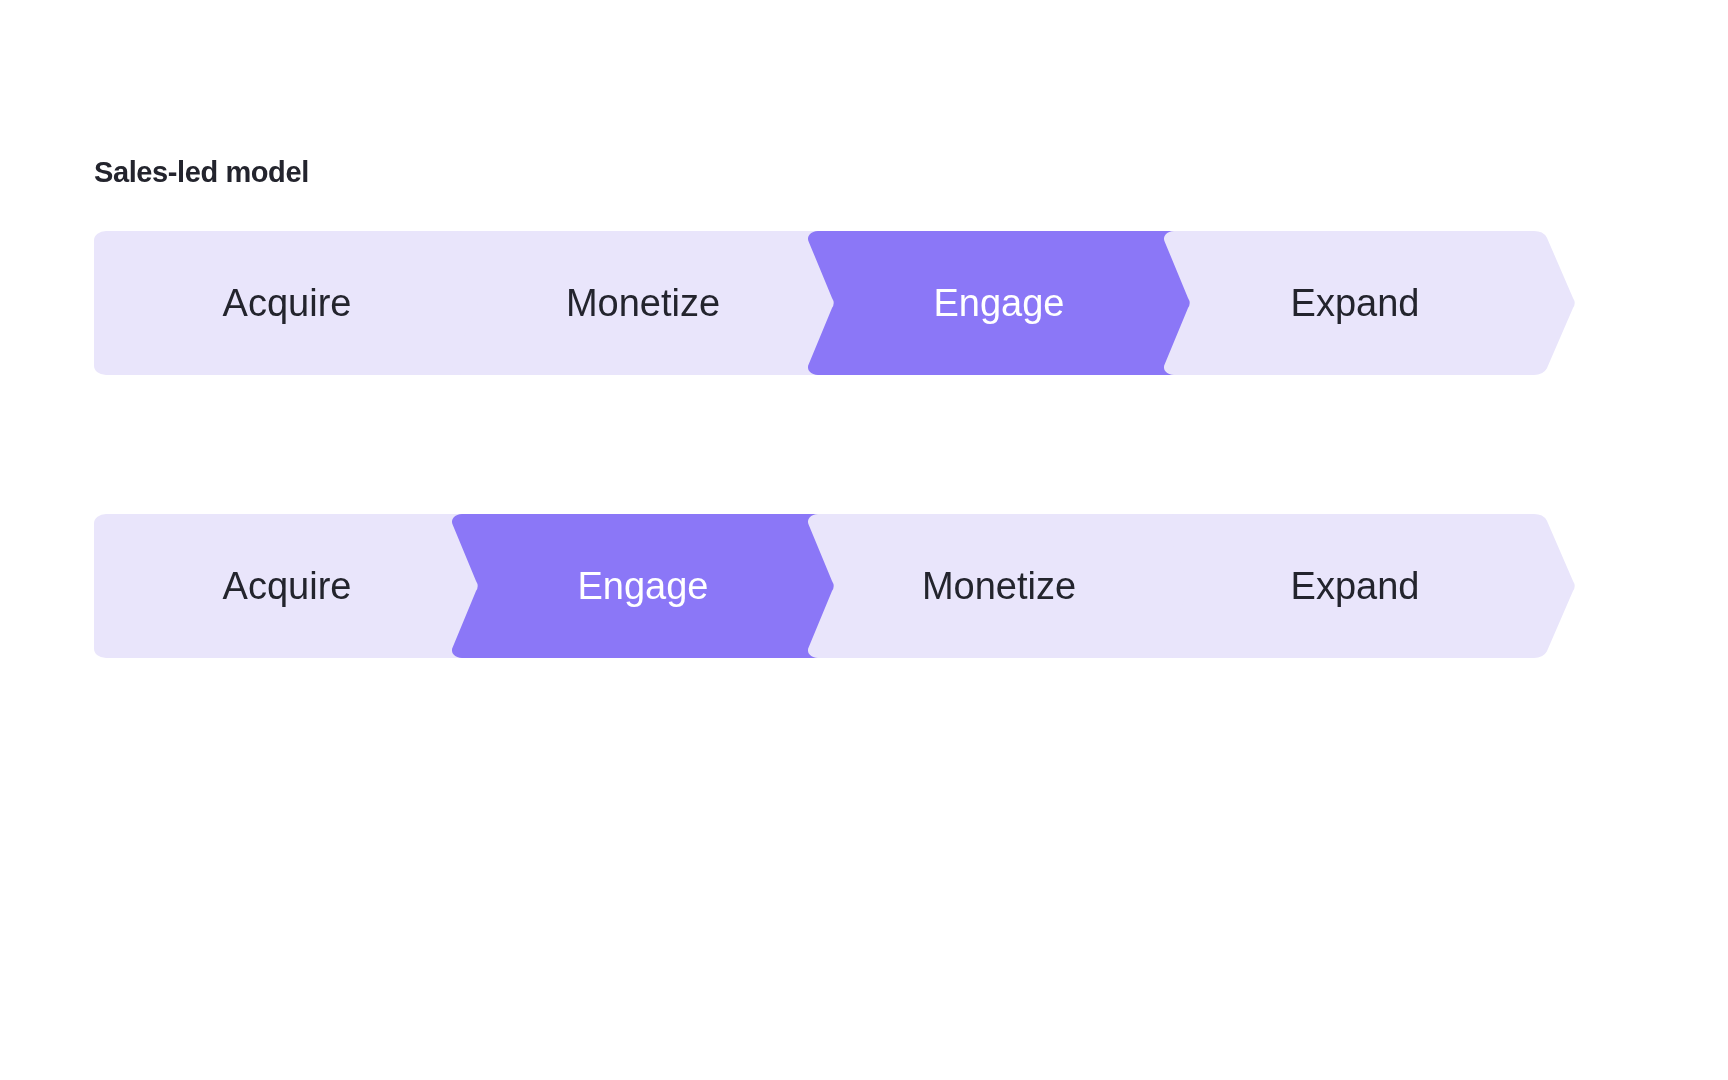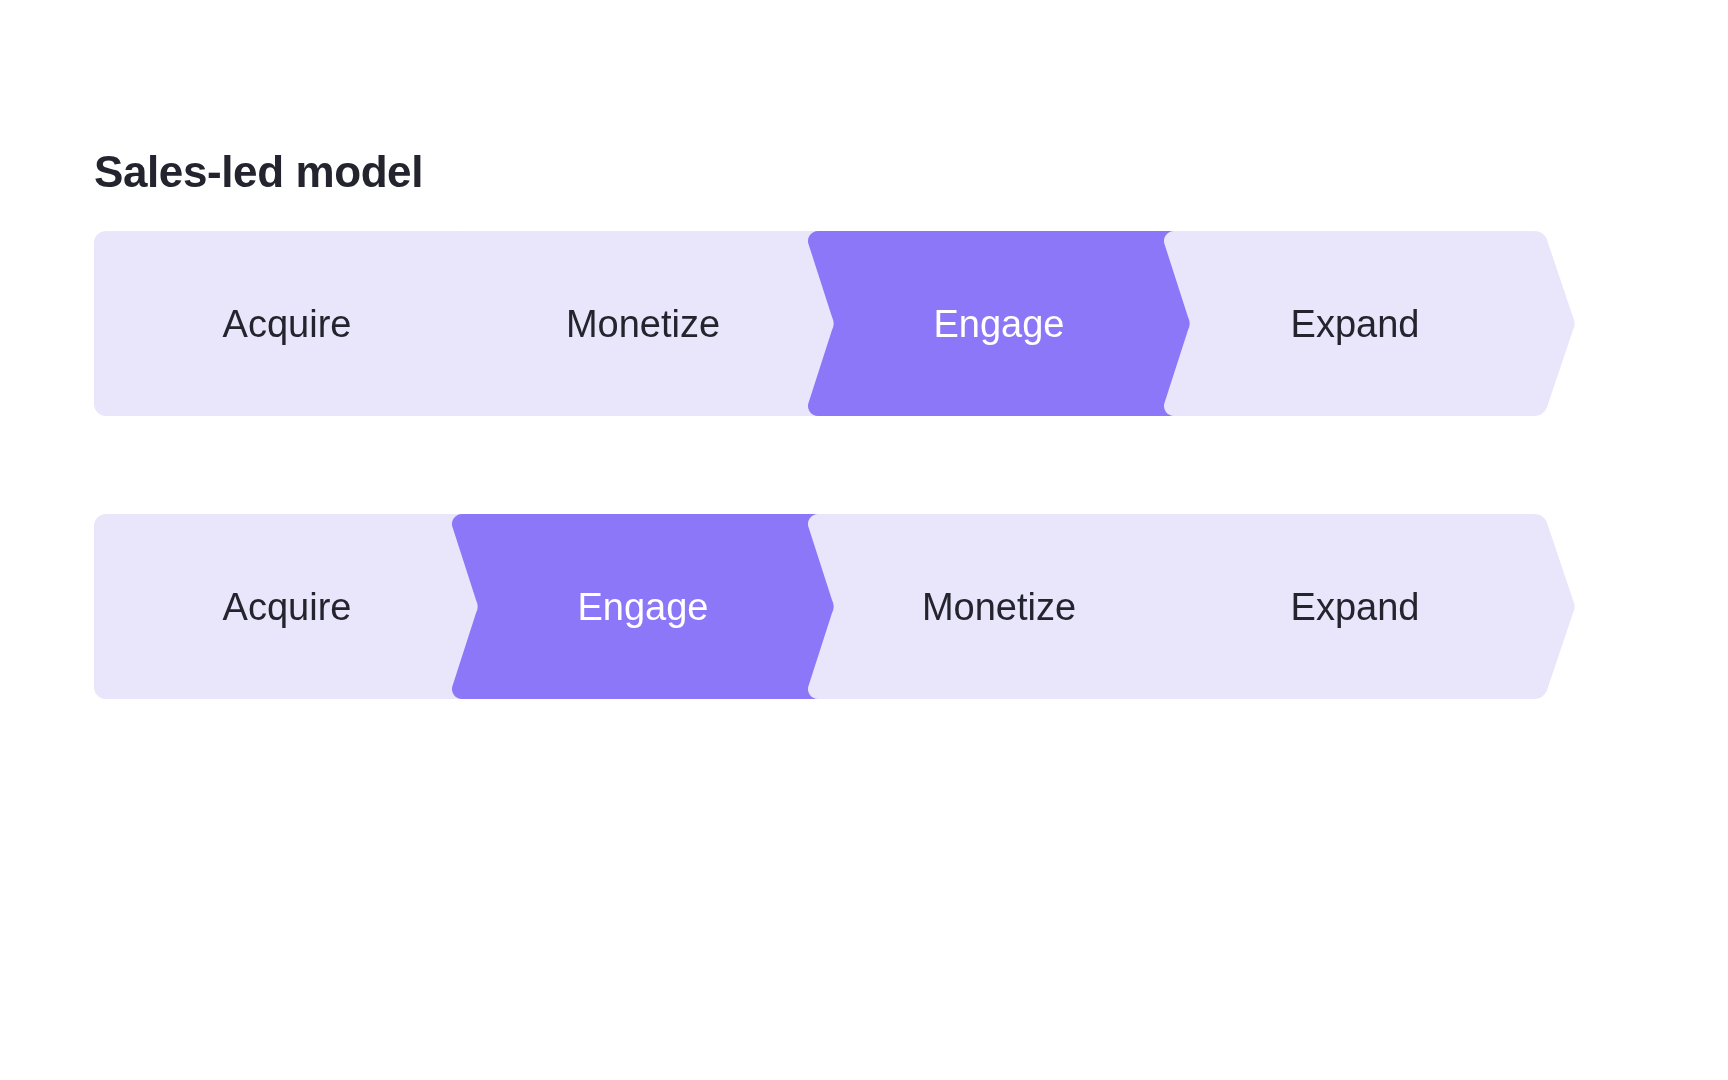--- a/index.html
+++ b/index.html
@@ -24,40 +24,40 @@
   
   .section {
     position: absolute;
     left: 94px;
     width: 1566px;
   }
   .section.s0 { top: 148px; }
   .section.s1 { top: 514px; }
 
   .section-title {
-    font-size: 44px;
+    font-size: 29px;
     font-weight: bold;
     color: #23242D;
     letter-spacing: -0.4px;
     line-height: 48px;
     margin: 0 0 35px 0;
     white-space: nowrap;
   }
 
   
   .chevron-row {
     position: relative;
     height: 185px;
     width: 1566px;
   }
 
   .chevron {
     position: absolute;
     top: 0;
-    height: 185px;
+    height: 144px;
     display: flex;
     align-items: center;
     box-sizing: border-box;
   }
   .chevron .shape {
     position: absolute;
     inset: 0;
   }
   .chevron .shape svg {
     display: block;

